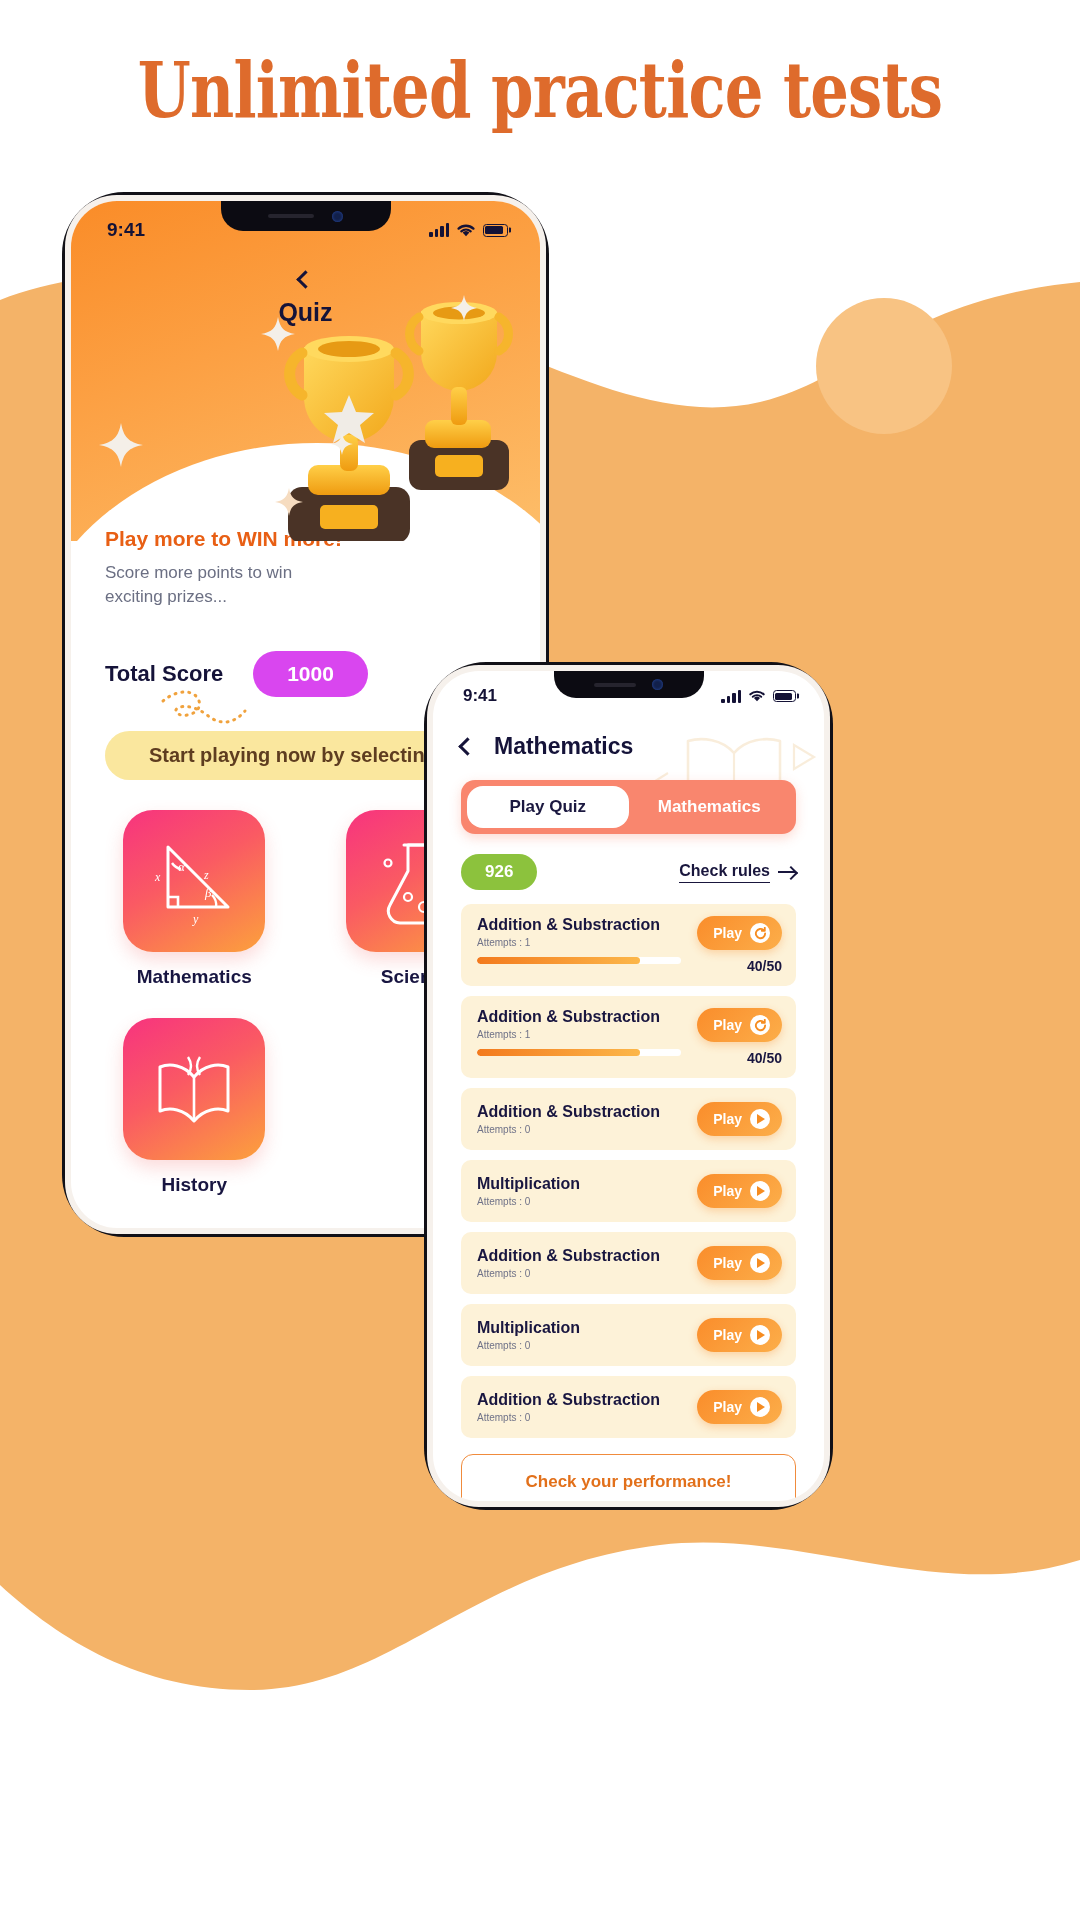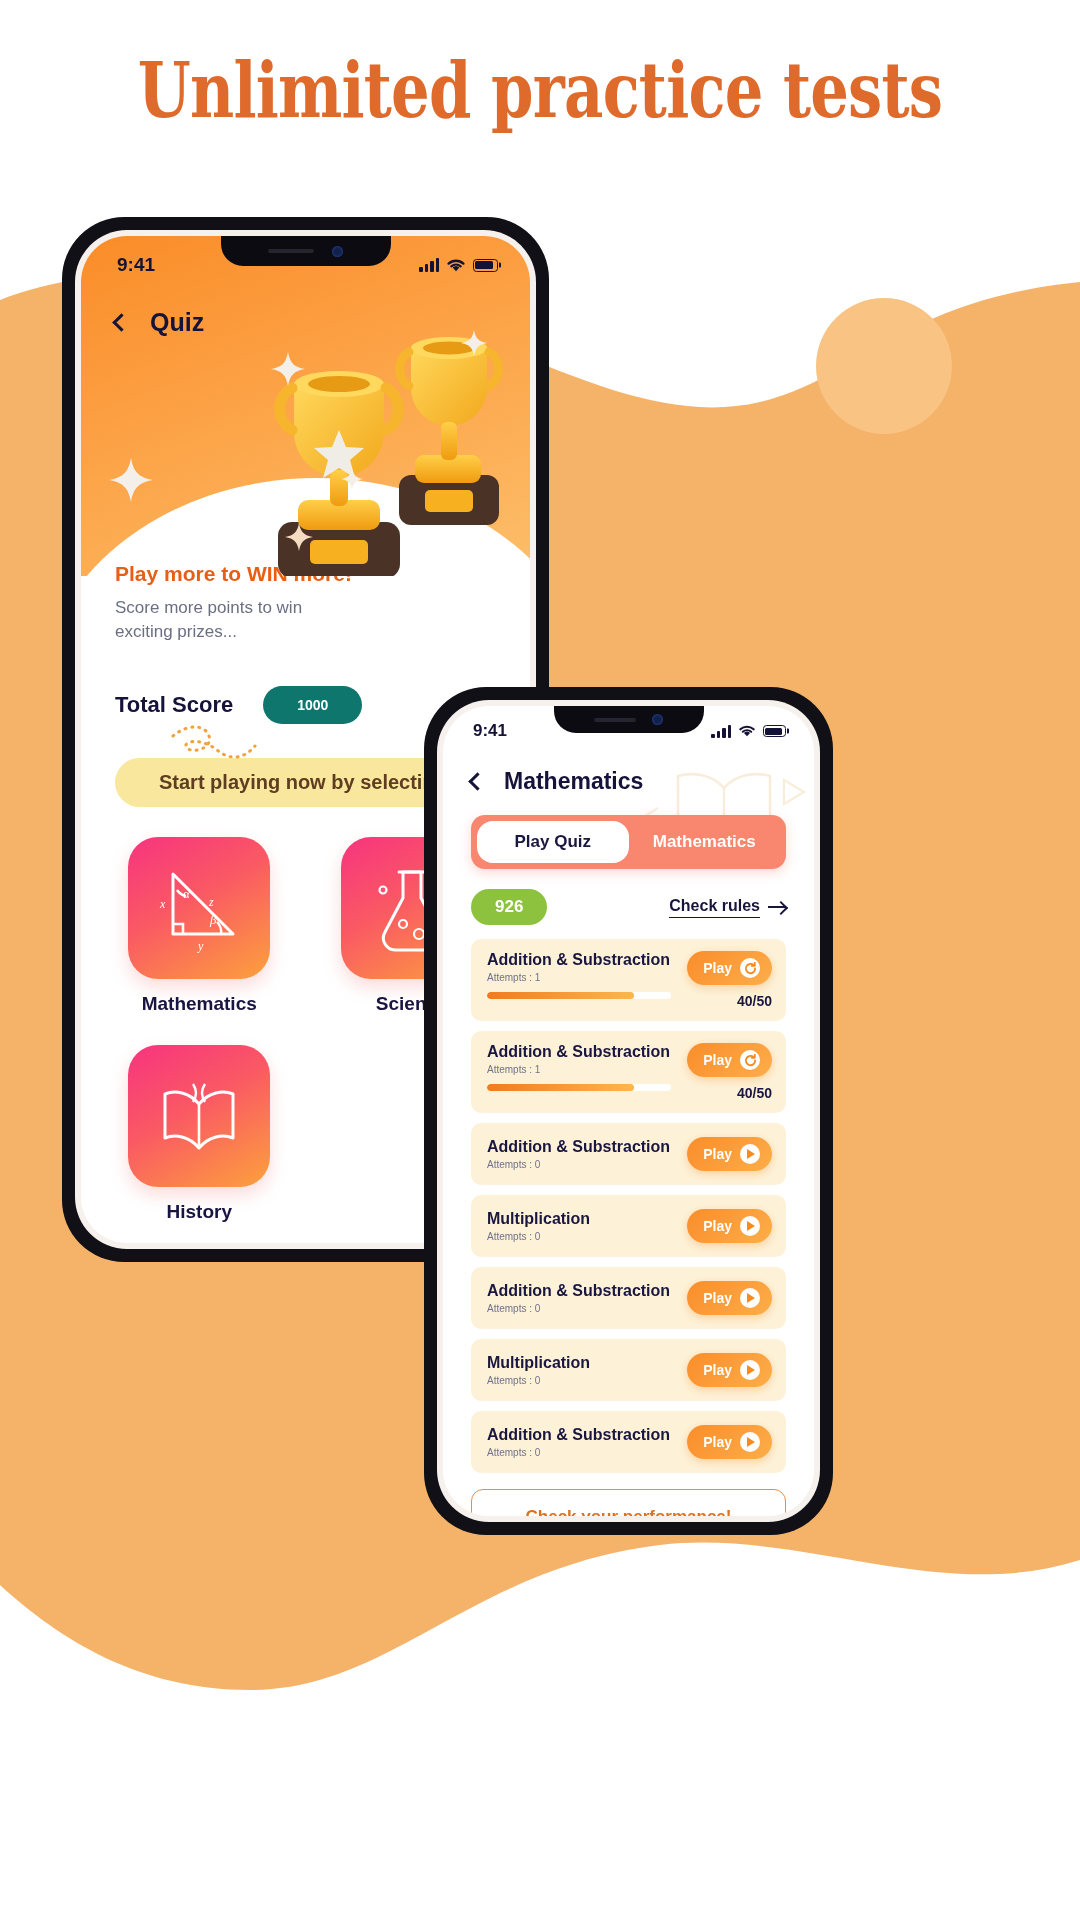--- a/index.html
+++ b/index.html
@@ -27,23 +27,22 @@
     transform: scaleX(0.80);
     transform-origin: center;
     white-space: nowrap;
   }
 
   
   .phone {
     position: absolute;
     background: #111017;
     border-radius: 62px;
-    padding: 13px;
+    padding: 3px;
     z-index: 4;
-    margin-top: 25px;
   }
   .phone .bezel {
     background: #f6f1ec;
     border-radius: 52px;
     padding: 6px;
     height: 100%;
   }
   .phone .screen {
     background: #ffffff;
     border-radius: 46px;
@@ -108,22 +107,22 @@
     background: linear-gradient(160deg, #fa8c28 0%, #fca043 40%, #fdbe6a 100%);
     overflow: hidden;
   }
   .p1-hero .wave {
     position: absolute; left: -10%; bottom: -132px; width: 125%; height: 230px;
     background: #ffffff;
     border-radius: 50% 50% 0 0 / 100% 100% 0 0;
   }
   .p1-nav {
     position: absolute; top: 72px; left: 0; width: 100%;
-    display: flex; align-items: center; gap: 22px;
-    padding: 0 34px; z-index: 6;
+    display: flex; align-items: center; gap: 12px;
+    padding: 0 34px; z-index: 6; flex-direction: column;
   }
   .chev-back {
     width: 13px; height: 13px;
     border-left: 3px solid #151339;
     border-bottom: 3px solid #151339;
     transform: rotate(45deg);
   }
   .p1-nav .title { font-size: 25px; font-weight: 700; color: #151339; }
 
   .trophy-art { position: absolute; right: -6px; bottom: -6px; z-index: 5; }
@@ -133,21 +132,21 @@
   .p1-head { font-size: 21px; font-weight: 700; color: #e85f14; margin-top: -14px; }
   .p1-sub {
     font-size: 17px; color: #6b6f83; line-height: 1.42; margin-top: 10px;
     max-width: 210px;
   }
   .score-row {
     display: flex; align-items: center; gap: 30px; margin-top: 42px; position: relative;
   }
   .score-label { font-size: 22px; font-weight: 700; color: #151339; }
   .score-pill {
-    background: #0f766e; color: #fff; font-size: 14px; font-weight: 600;
+    background: #d946ef; color: #fff; font-size: 21px; font-weight: 600;
     border-radius: 40px; padding: 11px 34px;
   }
   .score-curl { position: absolute; left: 54px; top: 34px; }
   .start-banner {
     margin-top: 34px;
     background: #fae79e;
     color: #5e3d20;
     font-size: 20px; font-weight: 600;
     border-radius: 30px;
     padding: 13px 22px 13px 44px;

